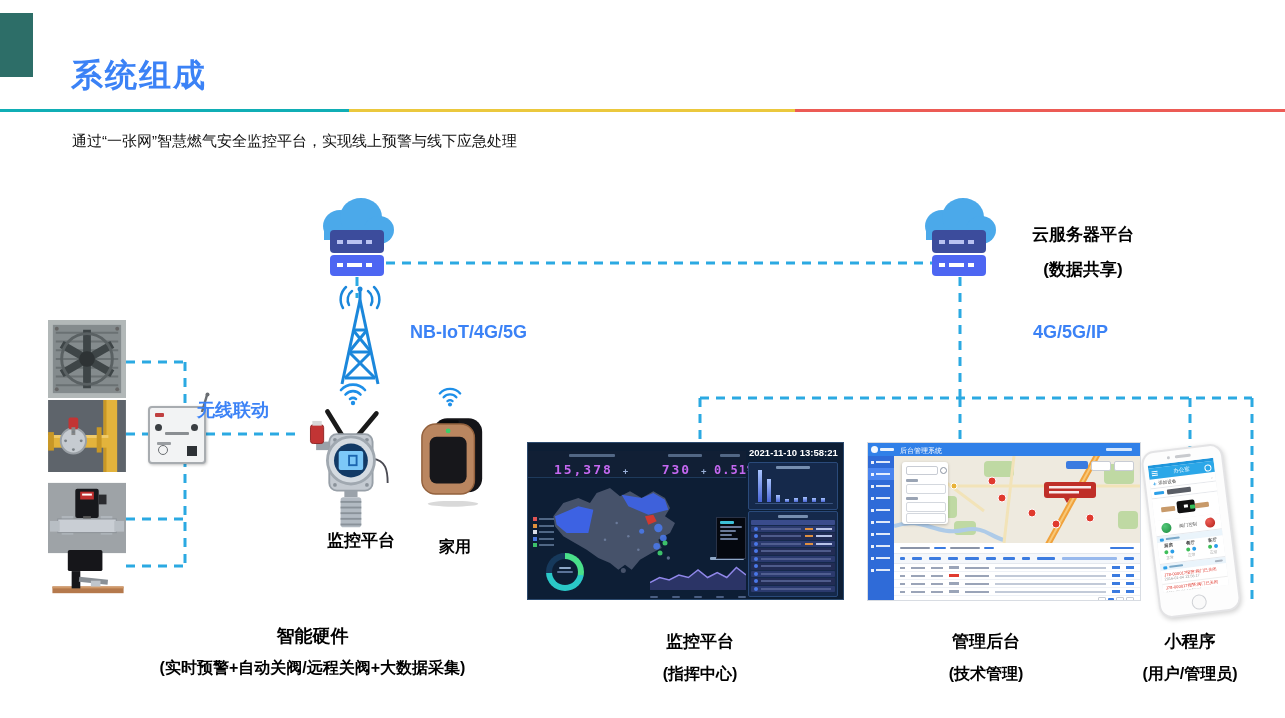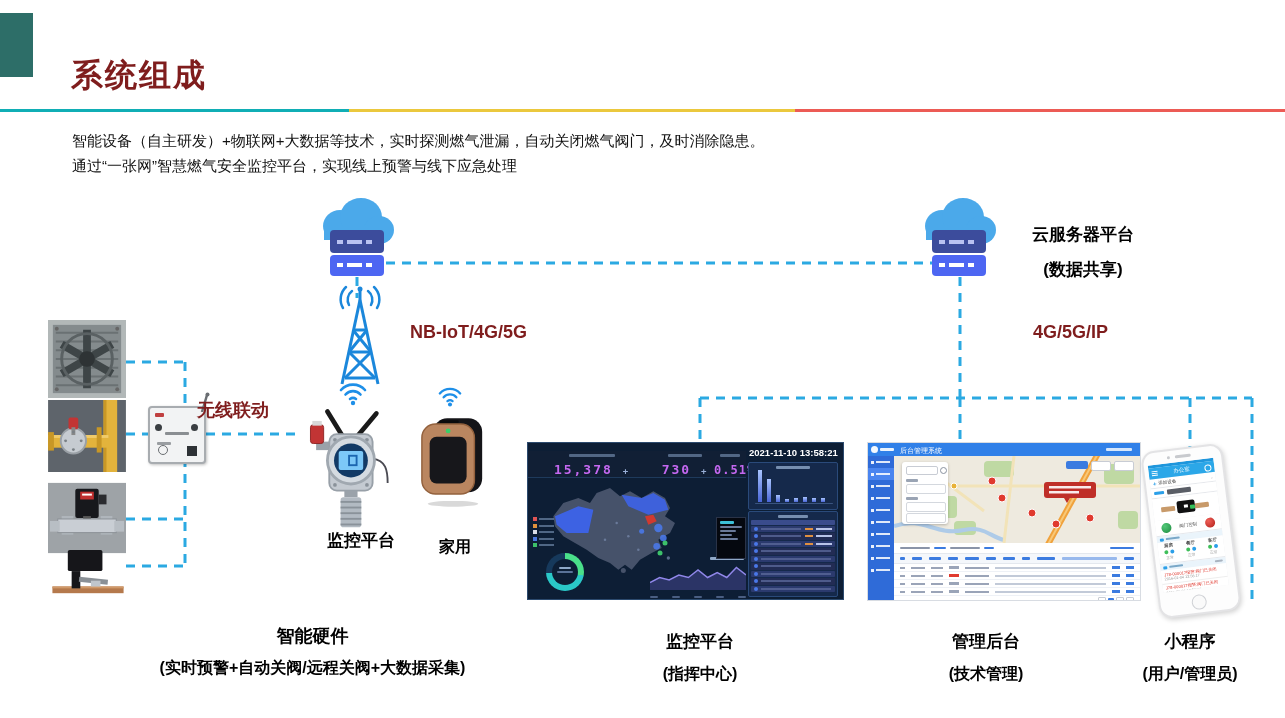--- a/index.html
+++ b/index.html
@@ -1,20 +1,20 @@
 <!DOCTYPE html>
 <html><head>
 <meta charset="utf-8">
 <style>
   html,body{margin:0;padding:0;background:#fff;}
   .slide{position:relative;width:1285px;height:718px;background:#fff;overflow:hidden;
          font-family:"Liberation Sans","DejaVu Sans",sans-serif;color:#111;}
   .abs{position:absolute;}
   .cap{font-weight:bold;color:#000;text-align:center;white-space:nowrap;}
-  .blabel{font-weight:bold;color:#7f1d1d;white-space:nowrap;}
+  .blabel{font-weight:bold;color:#3b82f6;white-space:nowrap;}
   .rule{position:absolute;left:0;top:109px;width:1285px;height:3px;display:flex;}
   .rule i{display:block;height:3px;}
   
   .dash{left:528px;top:443px;width:315px;height:156px;background:#0D1E35;outline:1px solid #2C4A6E;overflow:hidden;}
   .dash .stat{position:absolute;top:3px;text-align:center;}
   .dash .stat .lb{height:3px;background:#6E86A8;opacity:.7;margin:0 auto 3px auto;border-radius:1px;}
   .dash .stat b{color:#C468F0;font-size:13px;letter-spacing:2px;font-family:"DejaVu Sans Mono",monospace;}
   .panel{position:absolute;background:#15294B;border:1px solid #2A4A7A;border-radius:2px;}
   .tbar{height:2.5px;background:#8FA8C8;opacity:.8;border-radius:1px;margin:3px auto 2px auto;}
   
@@ -30,21 +30,20 @@
 <div class="slide">
 
   <div class="abs" style="left:0;top:13px;width:33px;height:64px;background:#2D6E68;"></div>
   <div class="abs blabel" style="left:71px;top:54px;font-size:32px;letter-spacing:2px;font-weight:900;">系统组成</div>
   <div class="rule">
     <i style="width:349px;background:#10AEB5;"></i>
     <i style="width:446px;background:#EBC83D;"></i>
     <i style="flex:1;background:#EC5B55;"></i>
   </div>
   <div class="abs" style="left:72px;top:128px;font-size:15px;line-height:25px;color:#111;">
-    <div>智能设备（自主研发）+物联网+大数据等技术，实时探测燃气泄漏，自动关闭燃气阀门，及时消除隐患。</div>
     <div>通过“一张网”智慧燃气安全监控平台，实现线上预警与线下应急处理</div>
   </div>
 
   <svg class="abs" style="left:0;top:0;pointer-events:none;" width="1285" height="718">
     <g stroke="#2BA9E2" stroke-width="3" stroke-dasharray="9 7" fill="none">
       <line x1="386" y1="263" x2="938" y2="263"></line>
       <line x1="357" y1="277" x2="357" y2="298"></line>
       <line x1="960" y1="277" x2="960" y2="398"></line>
       <line x1="700" y1="398" x2="1252" y2="398"></line>
       <line x1="700" y1="398" x2="700" y2="442"></line>

